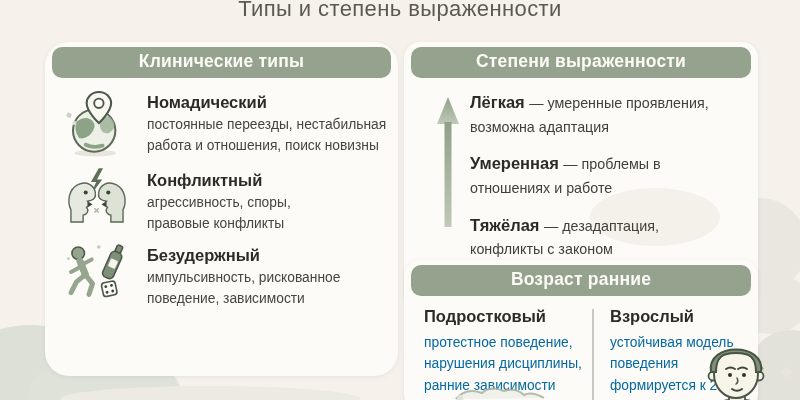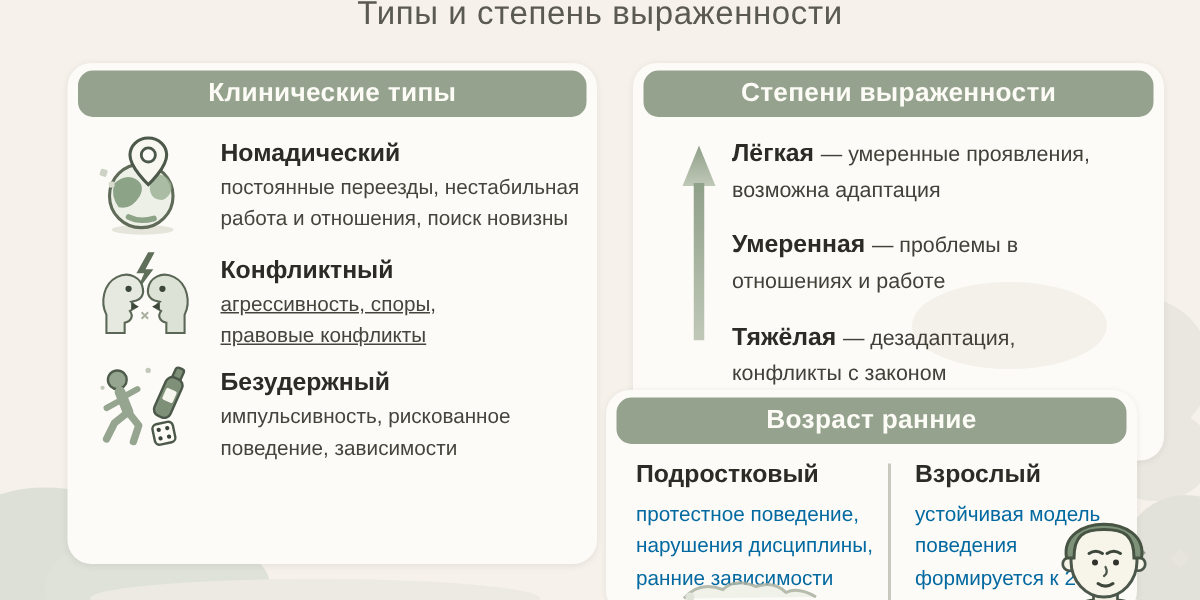--- a/index.html
+++ b/index.html
@@ -11,32 +11,32 @@
 
   .main-title{position:absolute;top:-4px;left:0;width:100%;text-align:center;
     font-size:22px;font-weight:400;color:#5a5a52;letter-spacing:.4px;z-index:2;margin:0;}
 
   .card{position:absolute;background:#fdfbf7;border-radius:16px;z-index:2;
         box-shadow:0 1px 4px rgba(110,110,95,.12);}
   .card-header{margin:5px 7px 0;background:#94a28e;border-radius:10px;color:#fcfbf5;
         font-size:17.5px;font-weight:bold;text-align:center;padding:4px 0 6px;letter-spacing:.2px;}
 
   
-  .card-clinical{left:45px;top:42px;width:353px;height:334px;}
+  .card-clinical{left:45px;top:42px;width:353px;height:334px;border-radius:24px;}
   .ct-list{padding:11px 10px 0 14px;}
   .ct-item{display:flex;align-items:flex-start;margin-bottom:8px;gap:12px;}
   .ct-icon{width:76px;flex:none;display:flex;justify-content:center;}
   .ct-title{font-size:16.5px;font-weight:bold;color:#2c2c26;margin:4px 0 3px;}
   .ct-desc{font-size:13.8px;color:#45453e;line-height:1.5;max-width:260px;}
-  .ct-item:nth-child(2) .ct-desc{max-width:178px;text-decoration:underline;}
+  .ct-item:nth-child(2) .ct-desc{max-width:178px;}
   .ct-item:nth-child(3) .ct-desc{max-width:212px;}
   .ct-item:nth-child(4) .ct-title{margin-top:8px;}
 
   
-  .card-severity{left:422px;top:42px;width:354px;height:265px;}
+  .card-severity{left:404px;top:42px;width:354px;height:265px;}
   .sev-blotch{position:absolute;left:186px;top:146px;width:130px;height:58px;border-radius:50%;
        background:#f3f1e9;}
   .sev-arrow{position:absolute;left:32px;top:55px;}
   .sev-items{position:relative;padding:12px 0 0 66px;width:244px;}
   .sev-item{margin-bottom:13px;line-height:1.48;}
   .sev-term{font-weight:bold;font-size:16.5px;color:#2c2c26;}
   .sev-desc{font-size:14.3px;color:#41413a;}
 
   
   .card-onset{left:404px;top:260px;width:354px;height:150px;}

